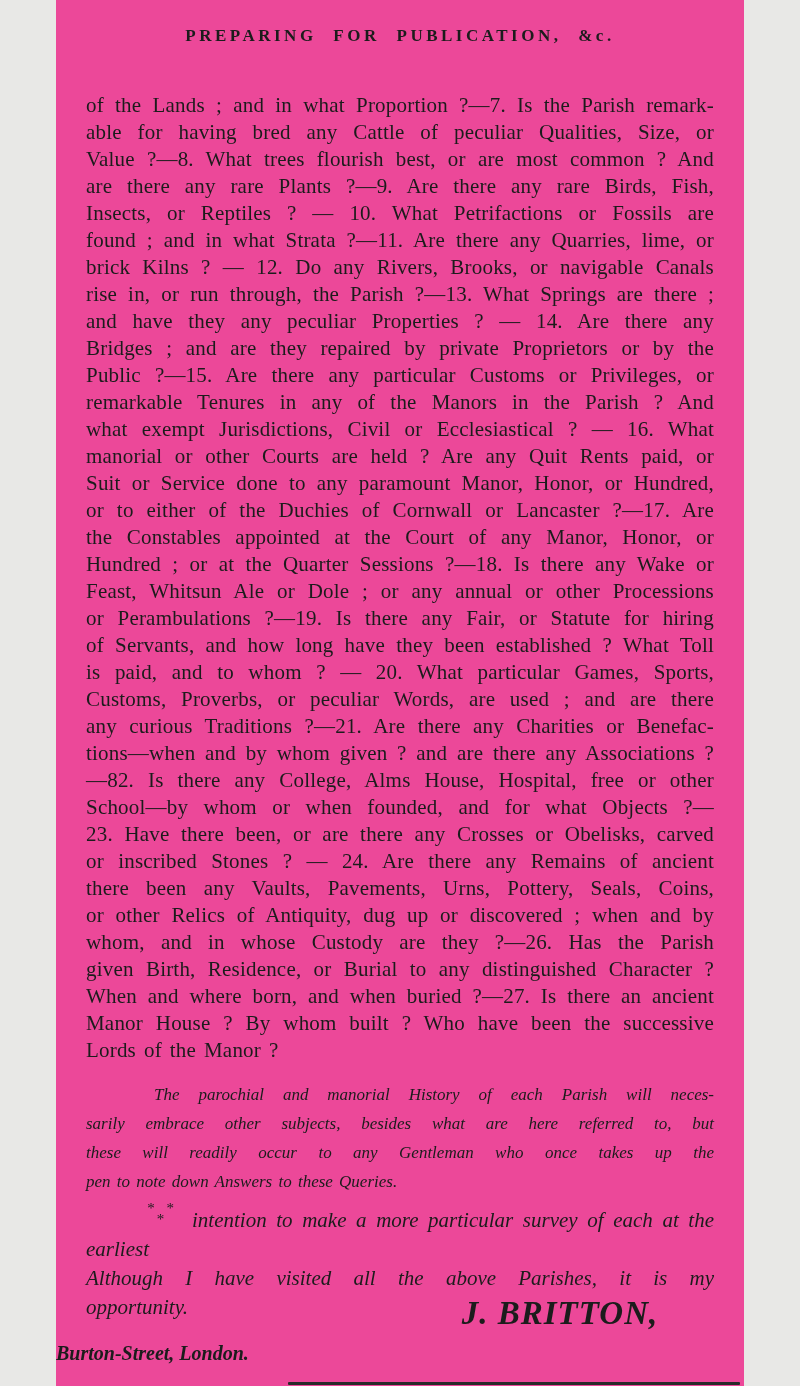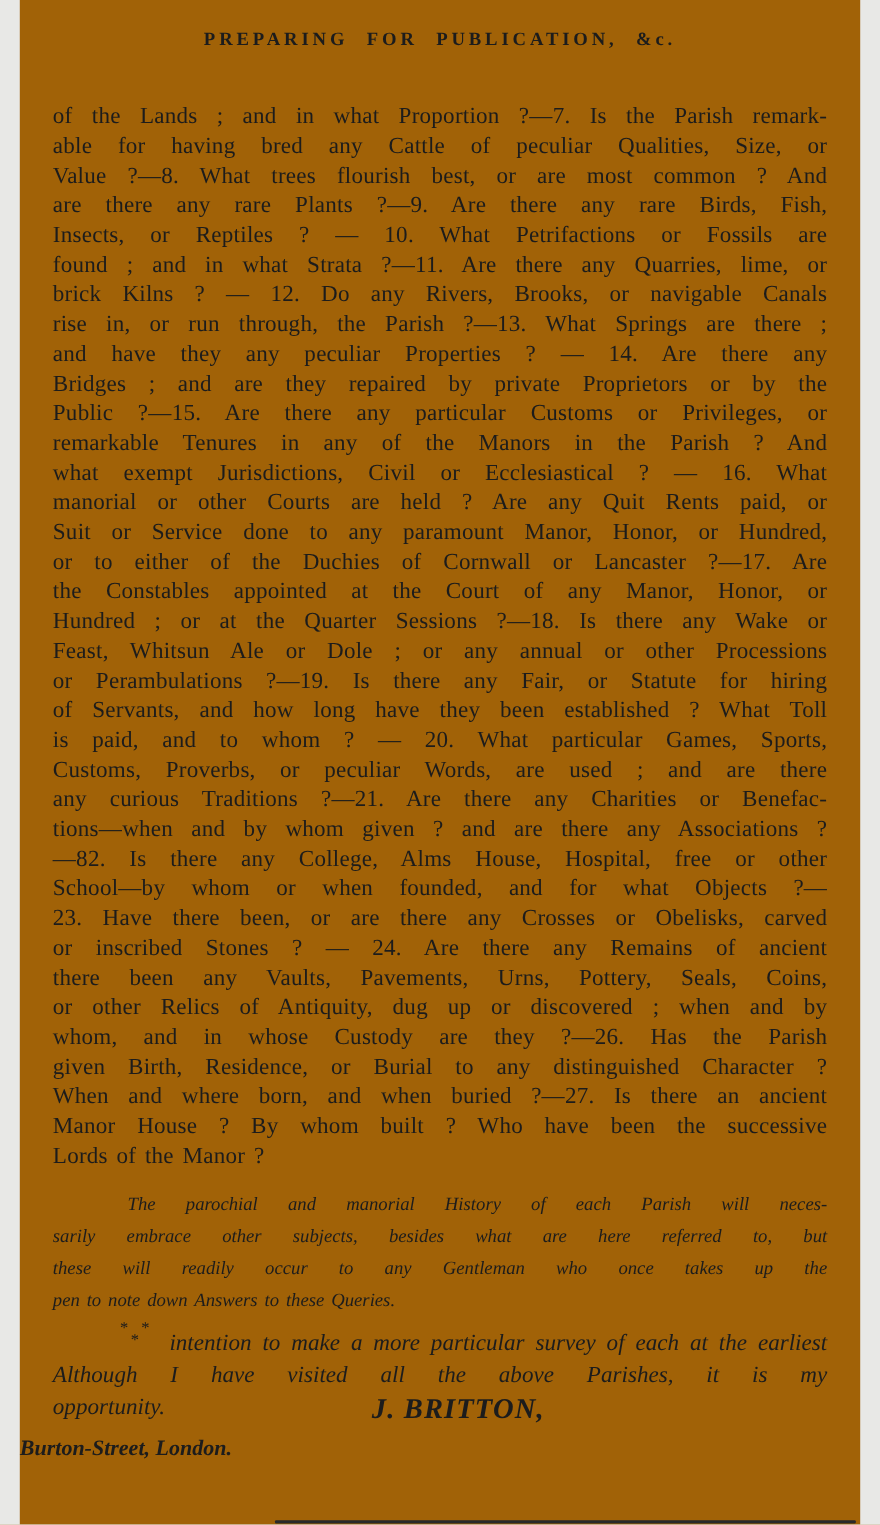--- a/index.html
+++ b/index.html
@@ -1,21 +1,21 @@
 <!DOCTYPE html>
 <html><head>
 <meta charset="utf-8">
 <style>
   html, body { margin: 0; padding: 0; background: #e8e8e6; }
   .page {
     position: relative;
-    width: 764px;
+    width: 688px;
     height: 1386px;
     margin: 0 auto;
-    background: #a16207;
+    background: #ec4899;
     color: #1c1c1c;
     font-family: "Liberation Serif", serif;
     overflow: hidden;
   }
   .header {
     margin: 26px 10px 0;
     text-align: center;
     font-size: 17px;
     font-weight: bold;
     letter-spacing: 3.5px;
@@ -56,21 +56,22 @@
     font-style: normal;
     font-size: 15px;
     line-height: 11px;
     text-align: center;
     letter-spacing: 3px;
   }
   .asterism span { display: block; }
   .signature {
     margin-top: -27px;
     padding-left: 320px;
-    font-size: 26px;
+    text-align: center;
+    font-size: 33px;
     font-weight: bold;
     font-style: italic;
     letter-spacing: 1px;
   }
   .address {
     margin-top: 10px;
     padding-right: 30px;
     text-align: left;
     font-size: 20px;
     font-weight: bold;

